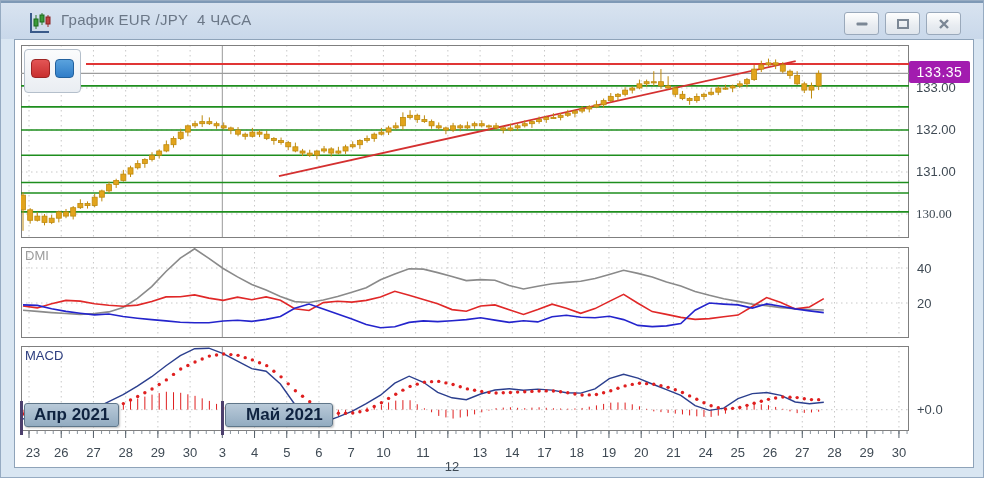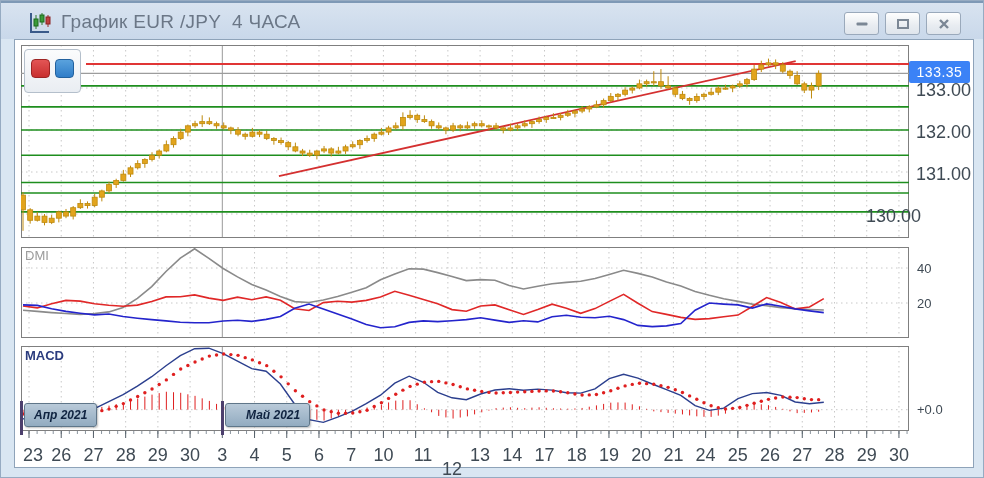--- a/index.html
+++ b/index.html
@@ -1,42 +1,42 @@
 <!DOCTYPE html>
 <html><head>
 <meta charset="utf-8">
 <style>
   html,body{margin:0;padding:0;background:#eef3f9;font-family:"Liberation Sans",sans-serif;}
   #win{position:relative;width:984px;height:478px;background:#d9e6f2;border:1px solid #96abc2;box-sizing:border-box;overflow:hidden;}
   #win:before{content:"";position:absolute;left:0;top:0;right:0;height:2px;background:#7e99b6;}
   
   #titlebar{position:absolute;left:0;top:2px;width:100%;height:36px;background:linear-gradient(#d8e3f0,#c9d8ea);cursor:default;}
   #title-icon{position:absolute;left:27px;top:8px;width:24px;height:24px;}
-  #title-text{position:absolute;left:60px;top:8px;font-size:19px;color:#6b7787;letter-spacing:.3px;white-space:pre;}
+  #title-text{position:absolute;left:60px;top:8px;font-size:15px;color:#6b7787;letter-spacing:.3px;white-space:pre;}
   .winbtn{position:absolute;top:9px;width:35px;height:23px;border:1px solid #9aa9bb;border-radius:3px;background:linear-gradient(#fefefe,#e8ecf1 60%,#dfe5ec);box-sizing:border-box;}
   .winbtn svg{position:absolute;left:50%;top:50%;transform:translate(-50%,-50%);}
   #btn-min{right:104px;} #btn-restore{right:63px;} #btn-close{right:22px;}
   
   #client{position:absolute;left:13px;top:38px;width:960px;height:429px;background:#ffffff;border:1px solid #8ea3b9;box-sizing:border-box;}
   
   .panel-svg{position:absolute;}
-  .ax-label{position:absolute;color:#3f4a54;font-size:18px;}
+  .ax-label{position:absolute;color:#3f4a54;font-size:13px;}
   #price-labels .ax-label{width:56px;text-align:left;}
-  #price-badge{position:absolute;left:908px;top:60px;width:61px;height:22px;background:#3b82f6;border-radius:2px;color:#ffffff;font-size:14px;line-height:22px;text-align:center;letter-spacing:.5px;}
+  #price-badge{position:absolute;left:908px;top:60px;width:61px;height:22px;background:#a21caf;border-radius:2px;color:#ffffff;font-size:14px;line-height:22px;text-align:center;letter-spacing:.5px;}
   .dmi-label{position:absolute;left:24px;top:247px;color:#9a9a9a;font-size:13px;}
-  .macd-label{position:absolute;left:24px;top:347px;color:#2b3c7e;font-size:13px;font-weight:bold;}
+  .macd-label{position:absolute;left:24px;top:347px;color:#2b3c7e;font-size:13px;}
   .scale-num{position:absolute;left:916px;color:#3f4a54;font-size:13px;}
   
   #mini-toolbar{position:absolute;left:23px;top:48px;width:57px;height:44px;background:linear-gradient(#fbfcfd,#e9edf2);border:1px solid #b4bfcb;border-radius:4px;box-sizing:border-box;}
   .sq-btn{position:absolute;top:9px;width:19px;height:19px;border-radius:4px;box-sizing:border-box;}
   #btn-sell{left:6px;background:linear-gradient(#e35555,#c82f2f);border:1px solid #9d2424;}
   #btn-buy{left:30px;background:linear-gradient(#5aa2dd,#2f7dc8);border:1px solid #22619e;}
   
   .month-bar{position:absolute;width:3px;height:34px;top:400px;background:#4c3f6d;}
-  .month-box{position:absolute;top:402px;height:22px;line-height:22px;padding:0 9px;background:linear-gradient(#b9cad9,#92abc0);border:1px solid #5f7689;border-radius:3px;color:#0f2340;font-weight:bold;font-size:12px;box-shadow:1px 1px 2px rgba(0,0,0,.25);font-style:italic;}
+  .month-box{position:absolute;top:402px;height:22px;line-height:22px;padding:0 9px;background:linear-gradient(#b9cad9,#92abc0);border:1px solid #5f7689;border-radius:3px;color:#0f2340;font-weight:bold;font-size:17px;box-shadow:1px 1px 2px rgba(0,0,0,.25);}
   #time-labels .ax-label{transform:translateX(-50%);top:444px;}
 </style>
 </head>
 <body>
 
 <div id="win">
 
   <div id="titlebar">
     <svg id="title-icon" viewBox="0 0 24 24">
       <path d="M3 2 L3 21 L21 21" stroke="#3a5a8a" stroke-width="2" fill="none"></path>
@@ -792,21 +792,21 @@
 
   <div id="mini-toolbar">
     <div class="sq-btn" id="btn-sell"></div>
     <div class="sq-btn" id="btn-buy"></div>
   </div>
 
   <div id="price-labels">
       <div class="ax-label" style="left: 915px; top: 79px;">133.00</div>
       <div class="ax-label" style="left: 915px; top: 121px;">132.00</div>
       <div class="ax-label" style="left: 915px; top: 163px;">131.00</div>
-      <div class="ax-label" style="left: 865px; top: 205px;">130.00</div>
+      <div class="ax-label" style="left: 915px; top: 205px; font-family: Liberation Serif, serif;">130.00</div>
     </div>
   <div id="price-badge">133.35</div>
   <div class="dmi-label">DMI</div>
   <div class="macd-label">MACD</div>
   <div class="scale-num" style="top:260px;">40</div>
   <div class="scale-num" style="top:295px;">20</div>
   <div class="scale-num" style="top:401px;">+0.0</div>
   <div id="time-labels">
       <div class="ax-label" style="left: 32px;">23</div>
       <div class="ax-label" style="left: 60.22px;">26</div>

